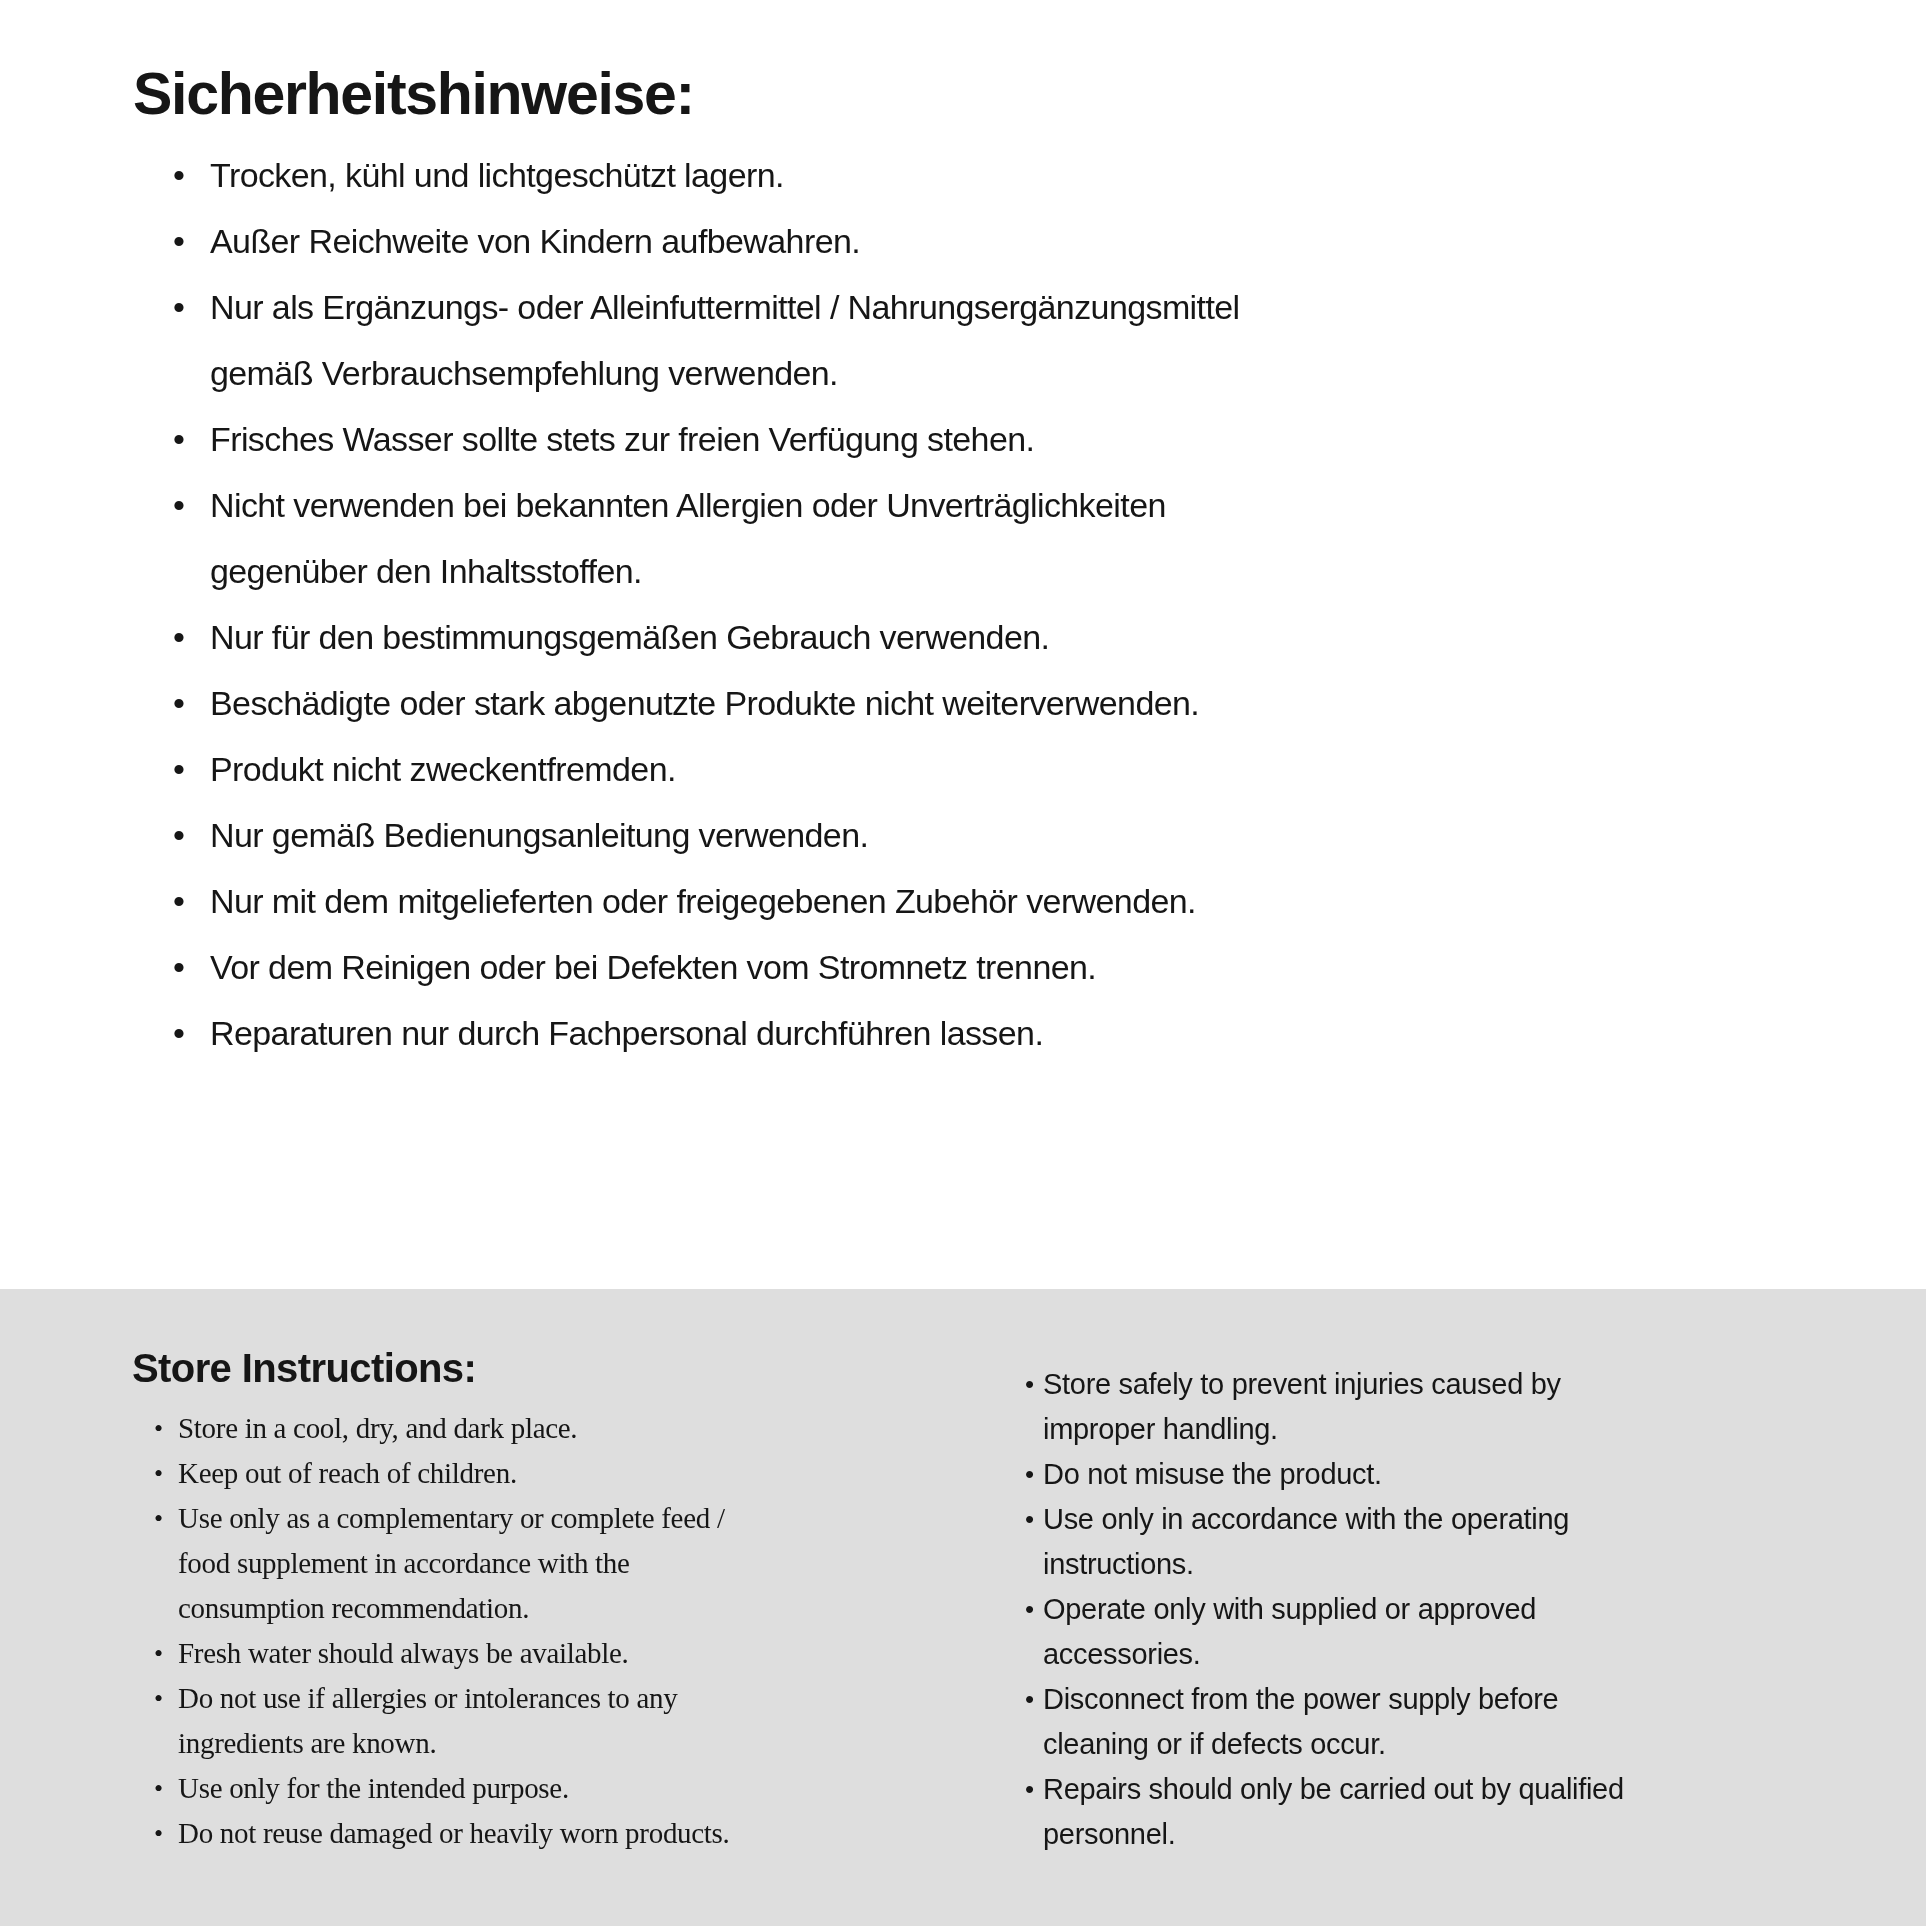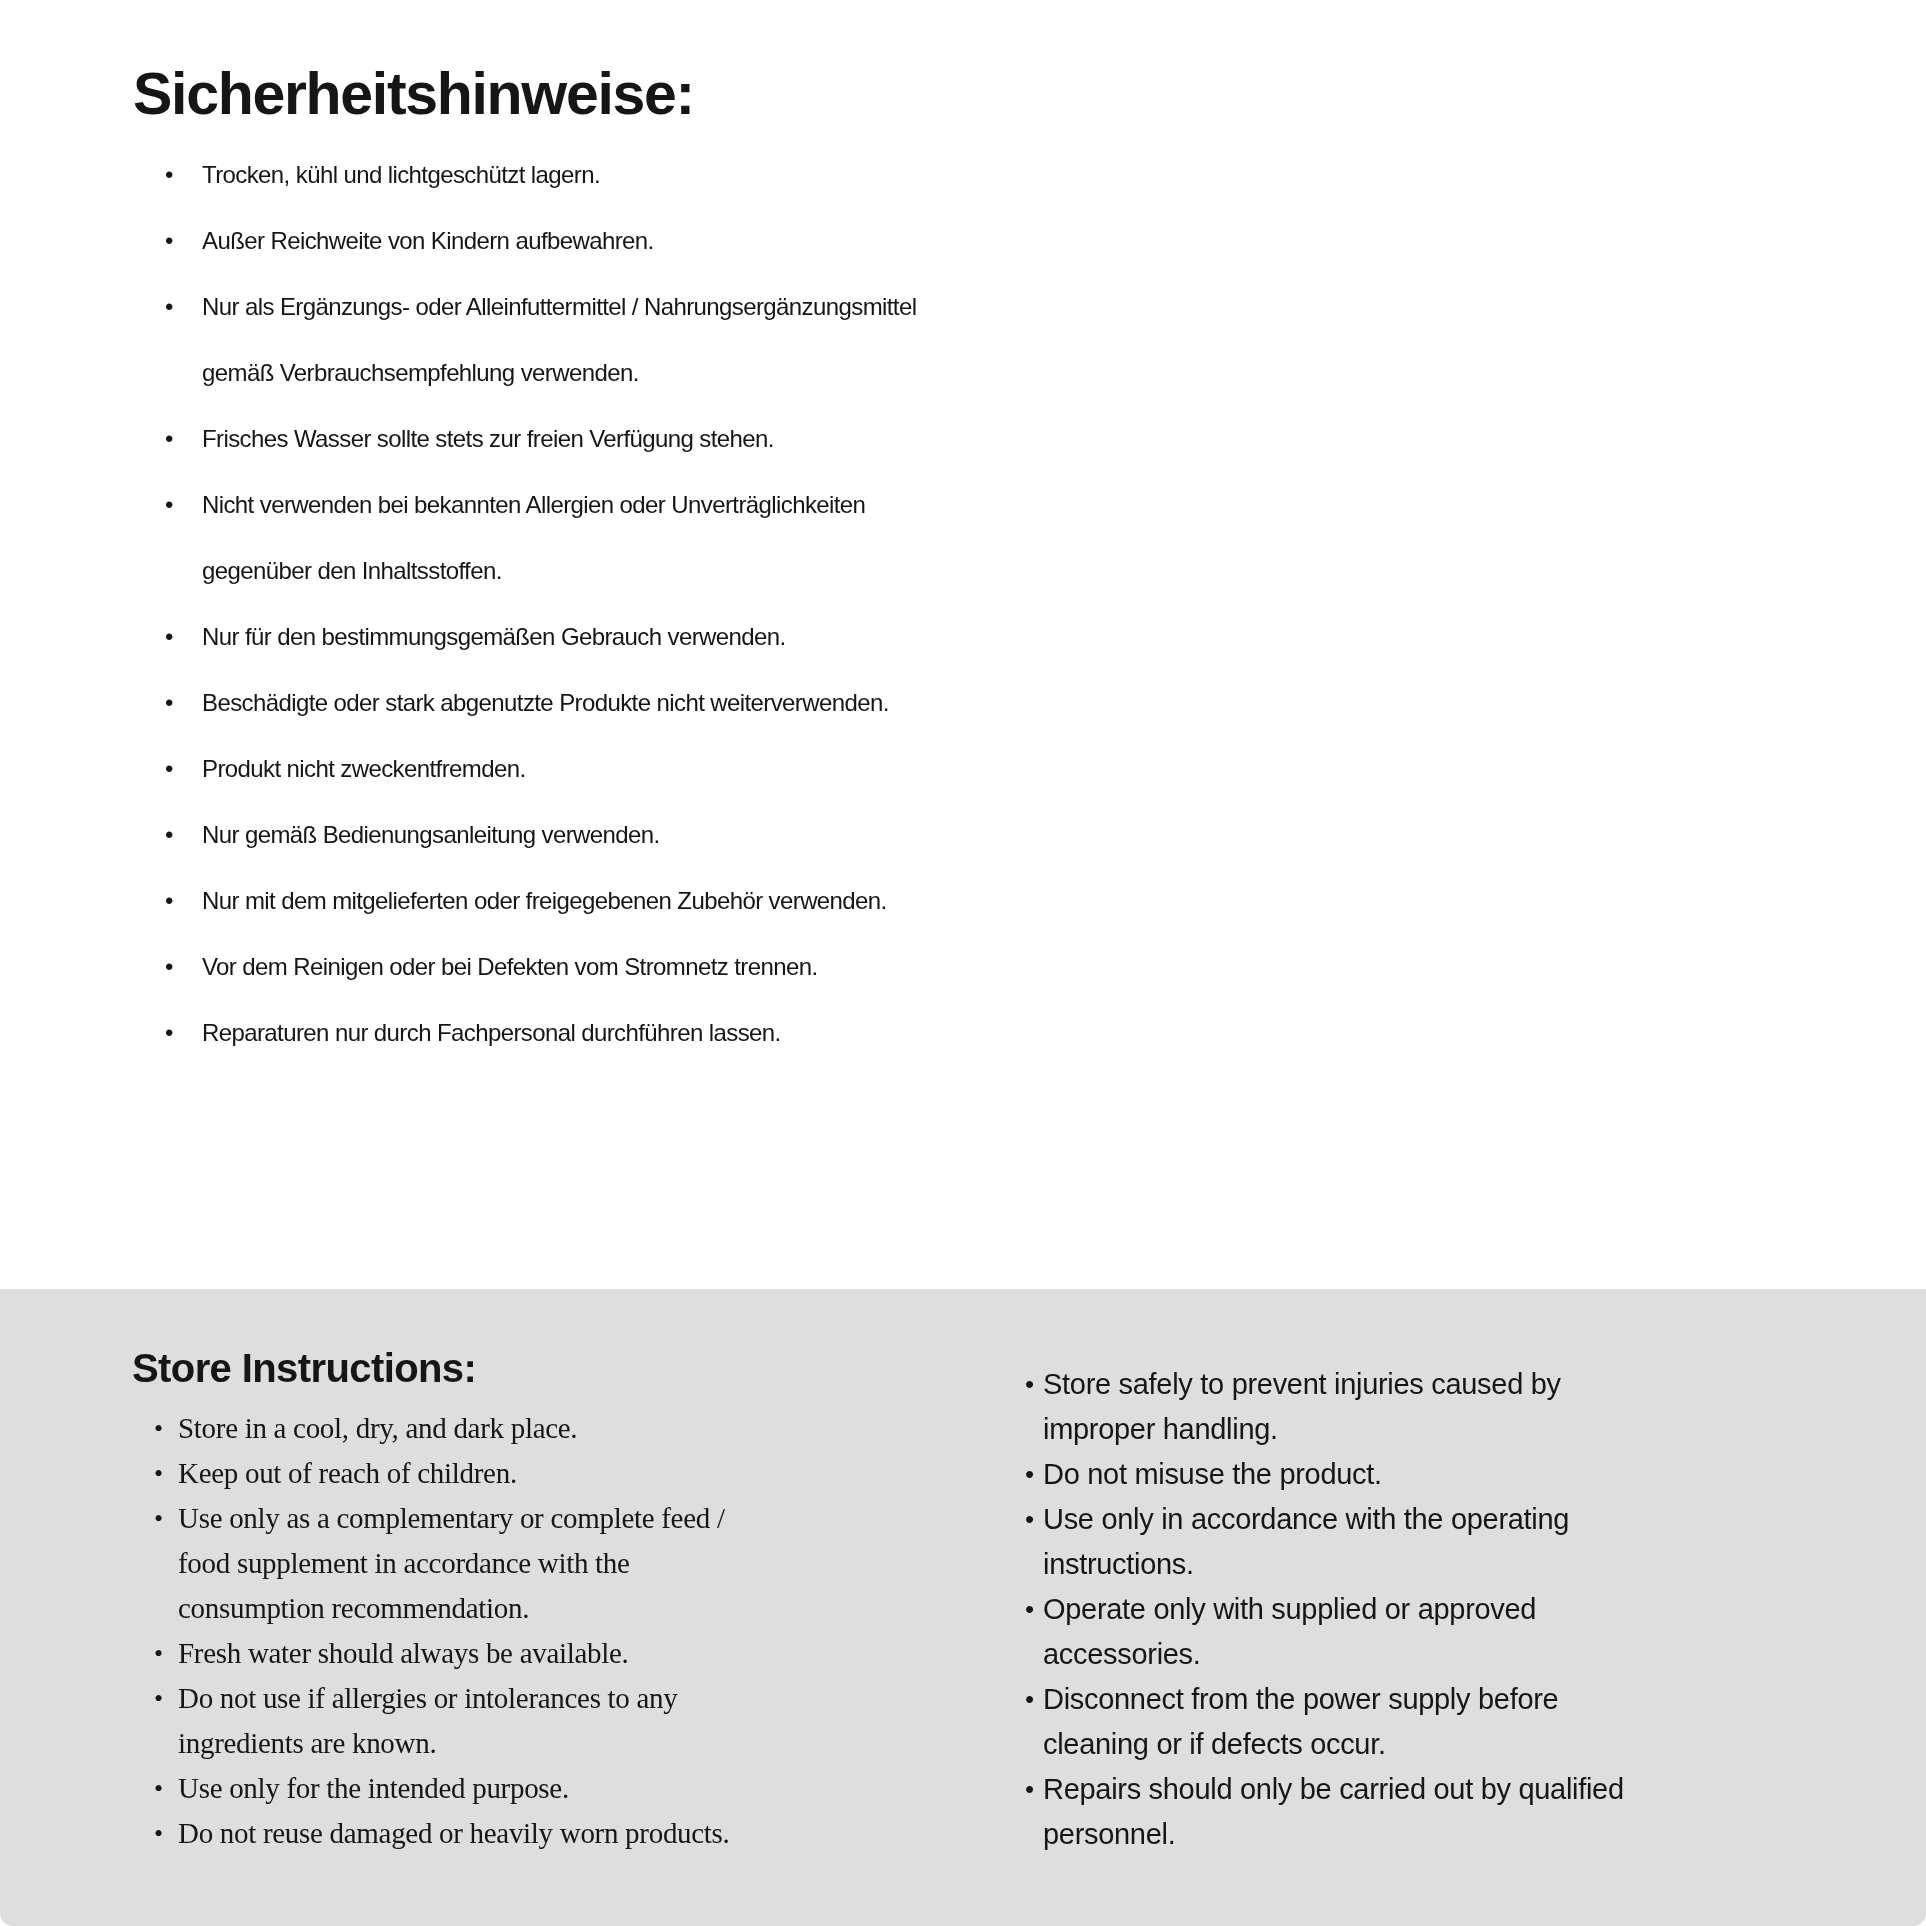--- a/index.html
+++ b/index.html
@@ -10,41 +10,40 @@
     background: #ffffff;
   }
   .canvas {
     position: relative;
     width: 1926px;
     height: 1926px;
     overflow: hidden;
     background: #ffffff;
     font-family: "Liberation Sans", "DejaVu Sans", sans-serif;
     color: #161616;
-    border-radius: 13px;
   }
   ul { list-style: none; margin: 0; padding: 0; }
 
   
   .de-title {
     position: absolute;
     left: 133px;
     top: 65px;
     font-size: 59px;
     font-weight: 700;
     line-height: 1;
     letter-spacing: -1.3px;
     white-space: nowrap;
   }
   .de-list {
     position: absolute;
-    left: 165px;
+    left: 173px;
     top: 142px;
     width: 1682px;
-    font-size: 24px;
+    font-size: 34px;
     line-height: 66px;
     letter-spacing: -0.6px;
   }
   .de-list li {
     position: relative;
     padding-left: 37px;
     white-space: pre-line;
   }
   .de-list li::before {
     content: "\2022";

